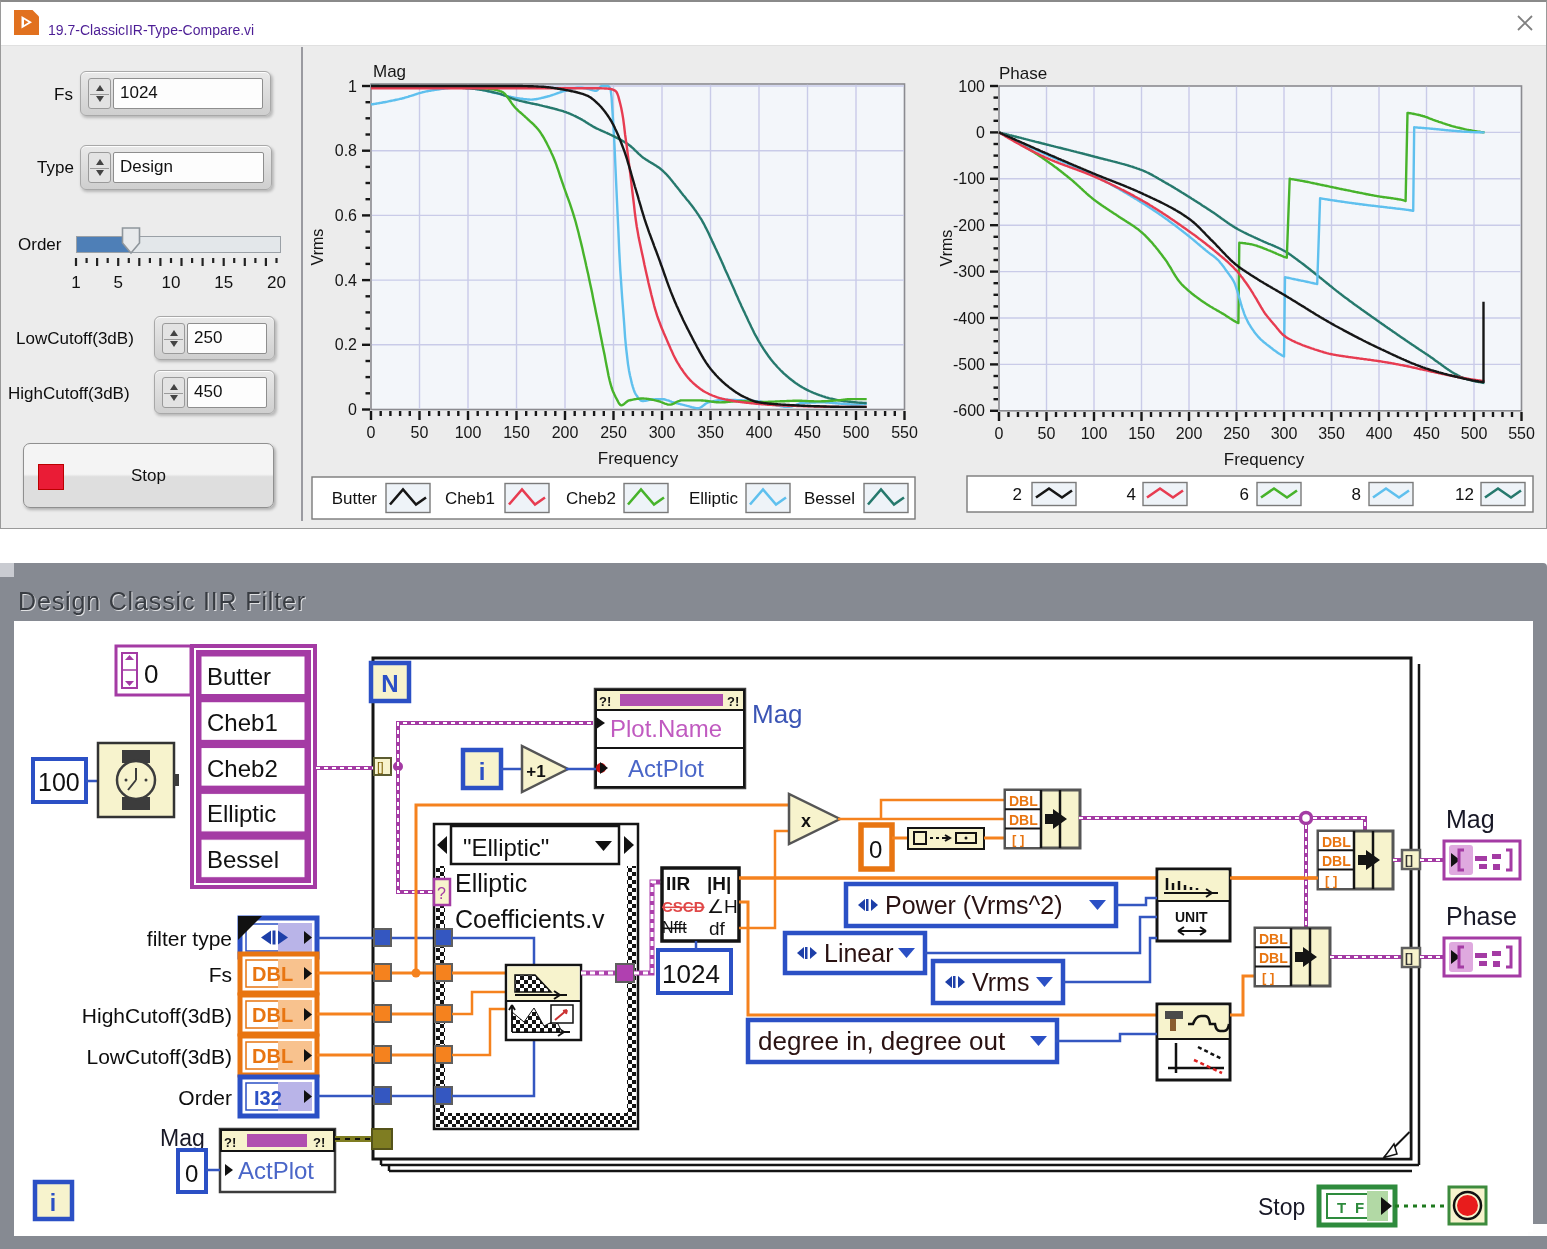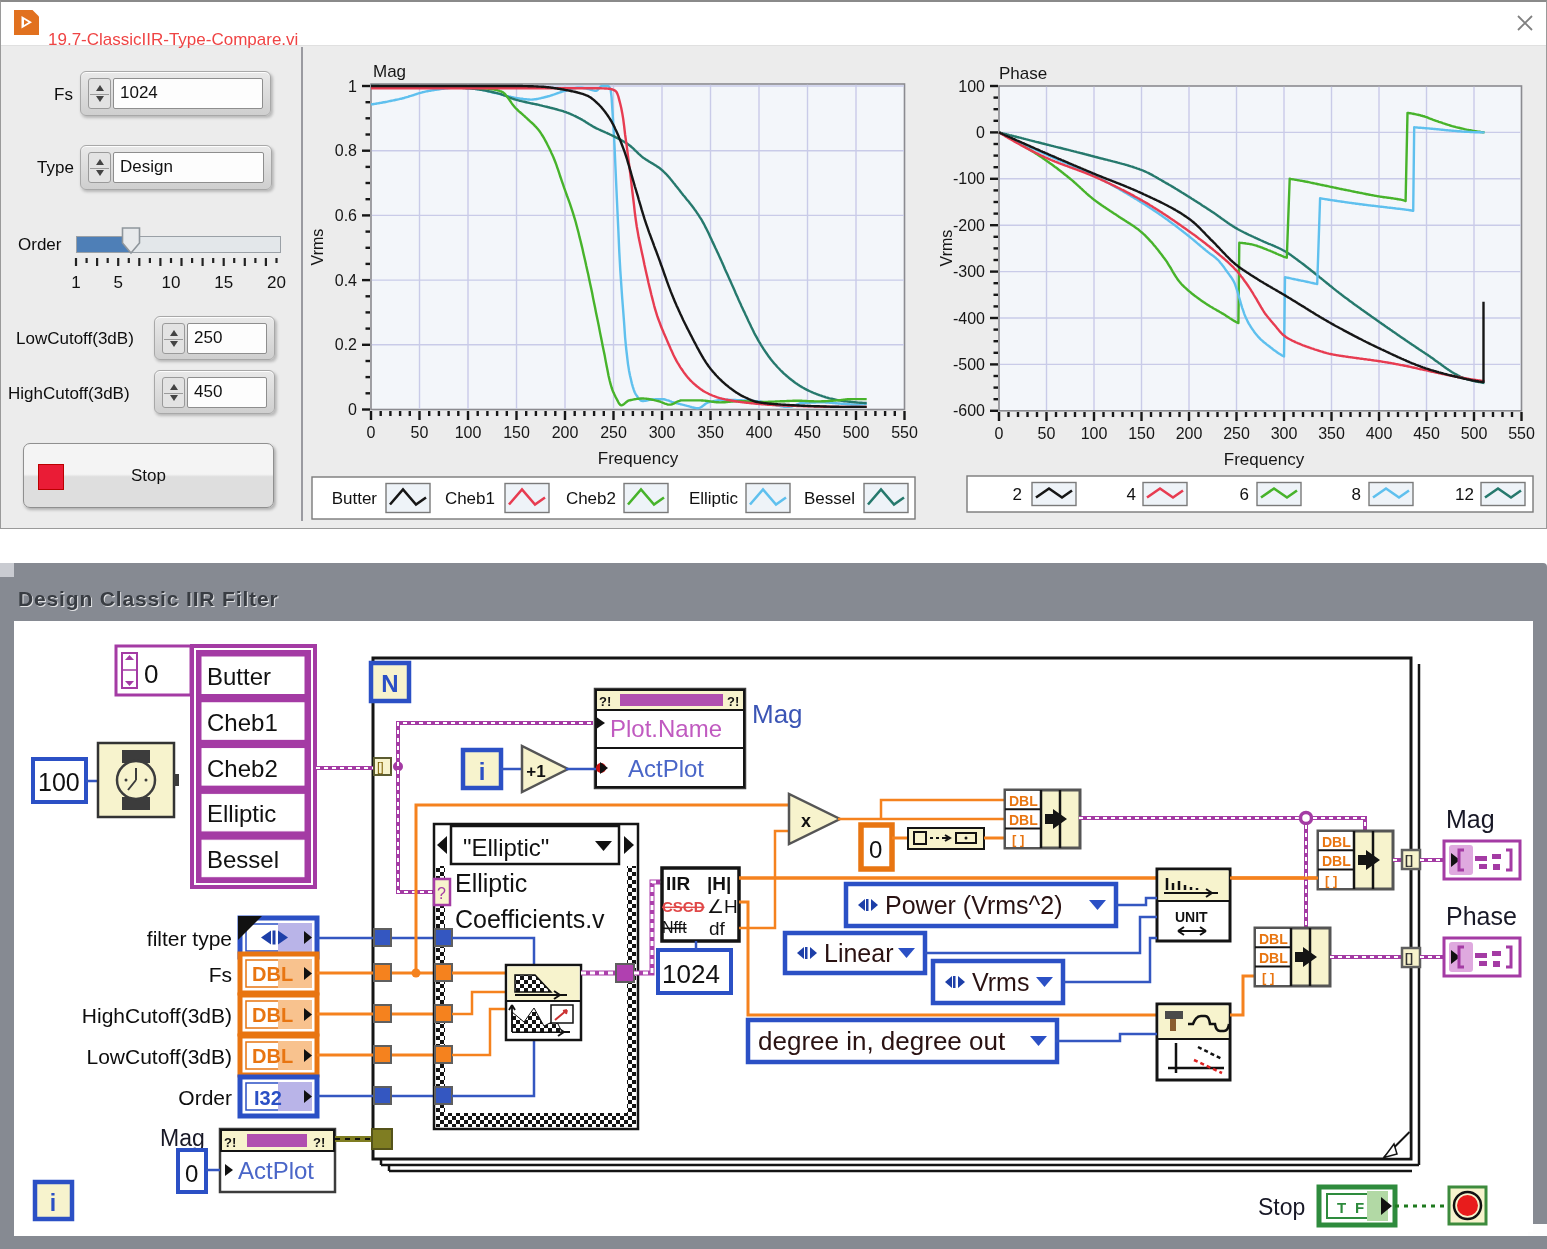--- a/index.html
+++ b/index.html
@@ -15,21 +15,21 @@
 </style></head><body>
 <div id="root">
 
   <div class="abs" style="left:0;top:0;width:1547px;height:529px;background:#ececec;border:1px solid #9a9a9a;border-top:2px solid #8a8a8a"></div>
   <div class="abs" style="left:1px;top:2px;width:1545px;height:44px;background:#fff;border-bottom:1px solid #e0e0e0"></div>
   <svg class="abs" style="left:14px;top:10px" width="25" height="25" viewBox="0 0 25 25">
       <path d="M0 0 H18.5 L25 6.5 V25 H0 Z" fill="#e1711f"></path>
       <path d="M7.5 6 L18 12.2 L7.5 18.5 Z" fill="#fff"></path>
       <path d="M10 9.5 L10 15 L14.5 12.2 Z" fill="#e1711f"></path>
     </svg>
-  <div class="abs" style="left:48px;top:30px;font-size:17px;color:#ef4444">19.7-ClassicIIR-Type-Compare.vi</div>
+  <div class="abs" style="left:48px;top:22px;font-size:14px;color:#4c1d95">19.7-ClassicIIR-Type-Compare.vi</div>
   <svg class="abs" style="left:1512px;top:10px" width="26" height="26" viewBox="0 0 26 26">
       <path d="M6 6 L20 20 M20 6 L6 20" stroke="#808080" stroke-width="1.8"></path>
     </svg>
   <div class="abs" style="left:301px;top:47px;width:2px;height:474px;background:#9a9aa0"></div>
 
   <div class="lbl" style="left:54px;top:85px">Fs</div>
   <div class="silver" style="left:80px;top:71px;width:191px;height:45px"></div>
   <div class="spin" style="left:88px;top:78px;height:31px">
       <i></i>
     </div>
@@ -382,21 +382,21 @@
 <text x="1474" y="500.0" font-size="17" fill="#111" text-anchor="end">12</text>
 <rect x="1481" y="482.5" width="44" height="23" fill="#eef3f8" stroke="#7a7a7a" stroke-width="1.4"></rect>
 <polyline points="1485,497.5 1498,488.5 1511,497.5 1521,490.5" fill="none" stroke="#26796d" stroke-width="2.6"></polyline>
 </svg>
 
   <div class="abs" style="left:0;top:563px;width:1547px;height:686px;background:#868a92;border-radius:4px 4px 0 0"></div>
   <div class="abs" style="left:0;top:563px;width:14px;height:14px;background:#c9cbd1"></div>
   <div class="abs" style="left:14px;top:621px;width:1519px;height:615px;background:#fff"></div>
   <div class="abs" style="left:1533px;top:1224px;width:14px;height:8px;background:#fdfdfd"></div>
     <div class="abs" style="left:1528px;top:1232px;width:19px;height:4px;background:#fdfdfd"></div>
-  <div class="abs" style="left:18px;top:587px;font-size:21px;font-weight:bold;color:#383c42;letter-spacing:0.85px;text-shadow:1px 1px 0 rgba(255,255,255,.75)">Design Classic IIR Filter</div>
+  <div class="abs" style="left:18px;top:587px;font-size:25px;font-weight:normal;color:#383c42;letter-spacing:0.85px;text-shadow:1px 1px 0 rgba(255,255,255,.75)">Design Classic IIR Filter</div>
   <svg class="abs" style="left:0;top:565px" width="1547" height="684" viewBox="0 565 1547 684" font-family="Liberation Sans, sans-serif">
       <line x1="381" y1="1165" x2="1419" y2="1165" stroke="#141414" stroke-width="2.5"></line>
 <line x1="1419" y1="664" x2="1419" y2="1165" stroke="#141414" stroke-width="2.5"></line>
 <line x1="389" y1="1171" x2="1412" y2="1171" stroke="#141414" stroke-width="2.5"></line>
 <line x1="381" y1="1159" x2="381" y2="1165" stroke="#141414" stroke-width="2.5"></line>
 <line x1="389" y1="1165" x2="389" y2="1171" stroke="#141414" stroke-width="2.5"></line>
 <rect x="373" y="658" width="1038" height="501" fill="none" stroke="#141414" stroke-width="3"></rect>
 <path d="M1384 1157.5 L1409.5 1157.5 L1409.5 1132 Z" fill="#fff" stroke="none"></path>
 <path d="M1384 1157.5 L1409.5 1132" stroke="#141414" stroke-width="2" fill="none"></path>
 <path d="M1384 1157.5 L1397 1154 L1394 1144 Z" fill="#fff" stroke="#141414" stroke-width="1.5"></path>

